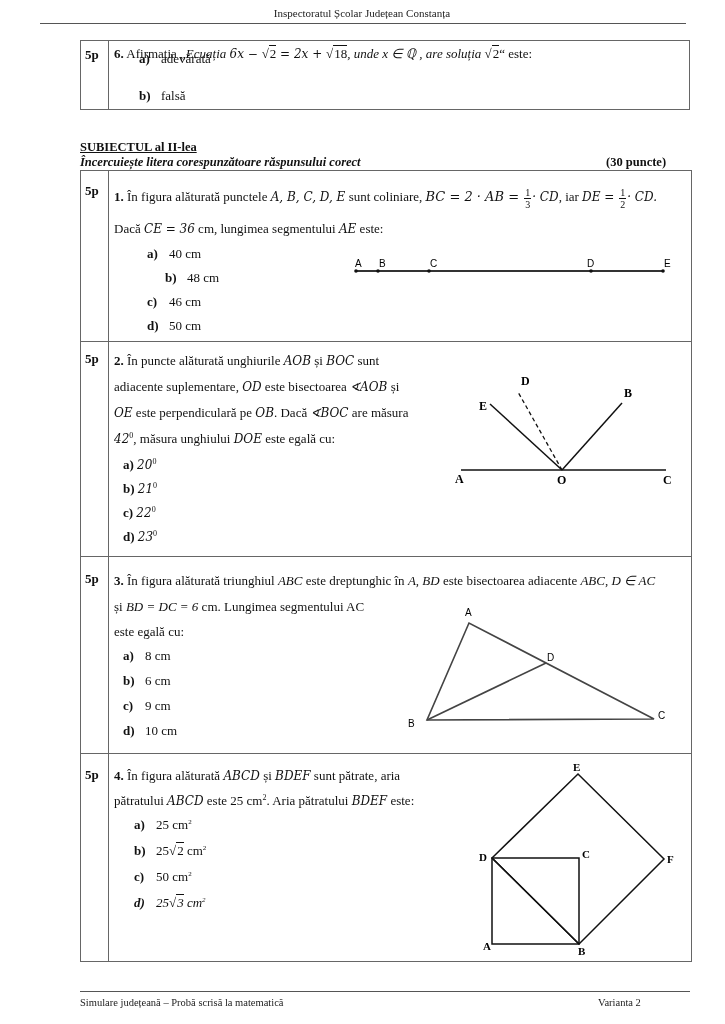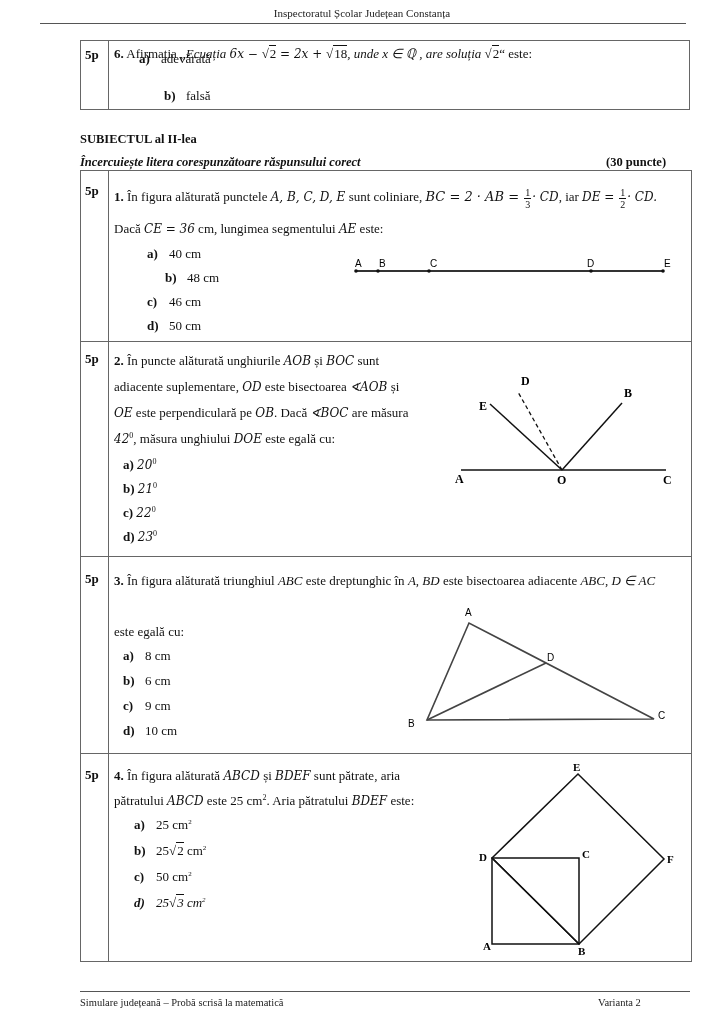--- a/index.html
+++ b/index.html
@@ -37,24 +37,24 @@
 
 <div class="tbl" style="left:80px; top:40px; width:610px; height:70px;">
   <div class="pcol">
     <span class="pts" style="top:6px;">5p</span>
   </div>
   <div class="txt" style="left:33px; top:5px;">
     <span class="b">6.</span>
     <span>Afirmația „</span><i>Ecuația </i><span class="i">6x − </span>√<span class="sqrt">2</span><span class="i"> = 2x + </span>√<span class="sqrt">18</span><i>, unde x ∈ ℚ , are soluția </i>√<span class="sqrt">2</span><span>“ este:</span>
   </div>
   <div class="opt" style="left:58px; top:10px;"><span class="l">a)</span><span>adevărată</span></div>
-  <div class="opt" style="left:58px; top:47px;margin-left:25px;"><span class="l">b)</span><span>falsă</span></div>
+  <div class="opt" style="left:58px; top:47px;"><span class="l">b)</span><span>falsă</span></div>
 </div>
 
-<div class="subj" style="top:132px;">SUBIECTUL al II-lea</div>
+<div class="subj" style="top:140px;text-decoration:underline;">SUBIECTUL al II-lea</div>
 <div class="subj" style="top:155px; font-style:italic;">Încercuiește litera corespunzătoare răspunsului corect</div>
 <div class="subj" style="top:155px; left:606px;">(30 puncte)</div>
 
 <div class="tbl" style="left:80px; top:170px; width:612px; height:792px;">
   <div class="pcol"></div>
 
   <span class="pts" style="top:12px;">5p</span>
   <div class="txt" style="left:33px; top:16px;">
     <span class="b">1.</span><span> În figura alăturată punctele </span><span class="i">A, B, C, D, E</span><span> sunt coliniare, </span><span class="i" style="font-size:13px">BC = 2 · AB = </span><span class="frac"><span class="num">1</span><span>3</span></span><span class="i">· CD</span><span>, iar </span><span class="i">DE = </span><span class="frac"><span class="num">1</span><span>2</span></span><span class="i">· CD.</span>
   </div>
@@ -98,20 +98,21 @@
     <text x="111" y="118" font-size="12">O</text>
     <text x="217" y="118" font-size="12">C</text>
     <text x="178" y="31" font-size="12">B</text>
     <text x="75" y="19" font-size="12">D</text>
     <text x="33" y="44" font-size="12">E</text>
   </svg>
   <div class="row-sep" style="top:385px;"></div>
 
   <span class="pts" style="top:400px;">5p</span>
   <div class="txt" style="left:33px; top:402px;"><span class="b">3.</span><span> În figura alăturată triunghiul </span><i>ABC</i><span> este dreptunghic în </span><i>A</i><span>, </span><i>BD</i><span> este bisectoarea adiacente </span><i>ABC</i><span>, </span><i>D ∈ AC</i></div>
+  <div class="txt" style="left:33px; top:428px;"><span>și </span><i>BD = DC = 6</i><span> cm. Lungimea segmentului AC</span></div>
   <div class="txt" style="left:33px; top:453px;">este egală cu:</div>
   <div class="opt" style="left:42px; top:477px;"><span class="l">a)</span><span>8 cm</span></div>
   <div class="opt" style="left:42px; top:502px;"><span class="l">b)</span><span>6 cm</span></div>
   <div class="opt" style="left:42px; top:527px;"><span class="l">c)</span><span>9 cm</span></div>
   <div class="opt" style="left:42px; top:552px;"><span class="l">d)</span><span>10 cm</span></div>
   <svg style="position:absolute; left:320px; top:432px;" width="270" height="125">
     <polygon points="68,20 26,117 253,116" fill="none" stroke="#444" stroke-width="1.6"></polygon>
     <line x1="26" y1="117" x2="145" y2="60" stroke="#444" stroke-width="1.6"></line>
     <text x="64" y="13" font-size="10">A</text>
     <text x="7" y="124" font-size="10">B</text>

